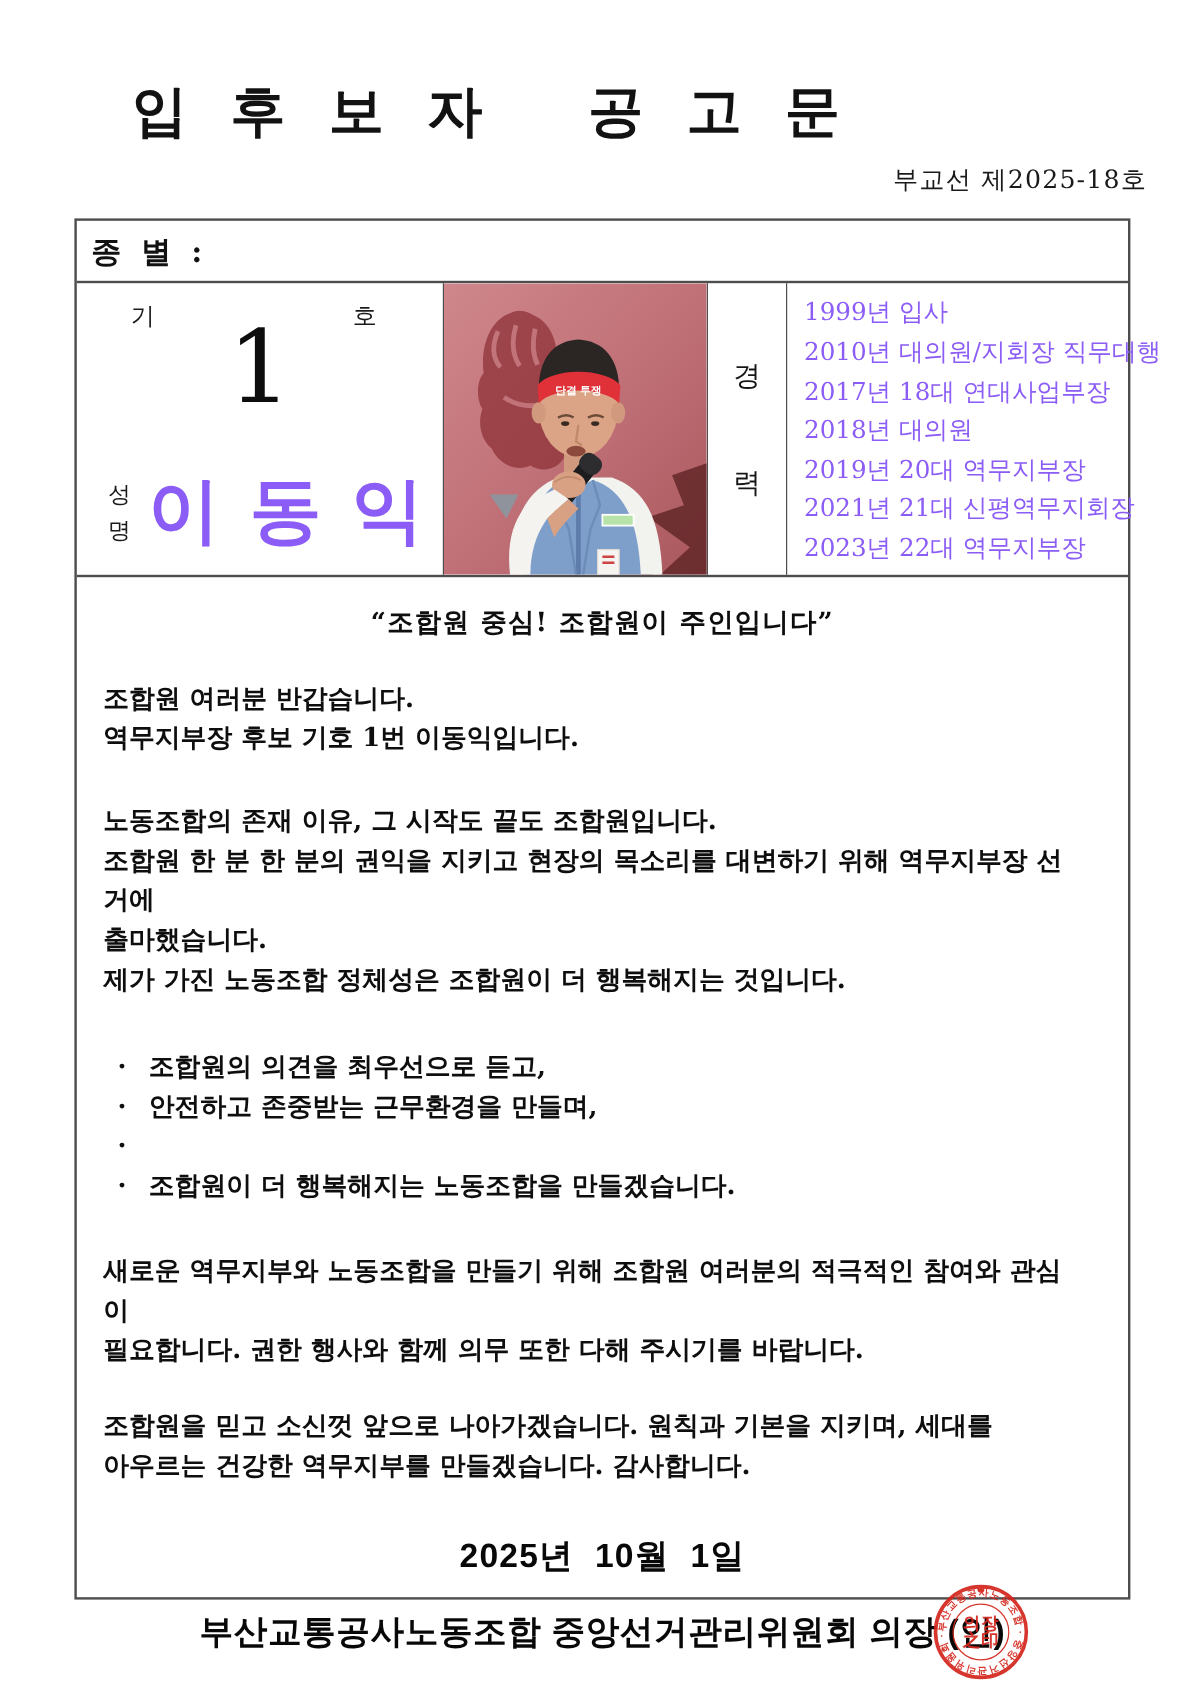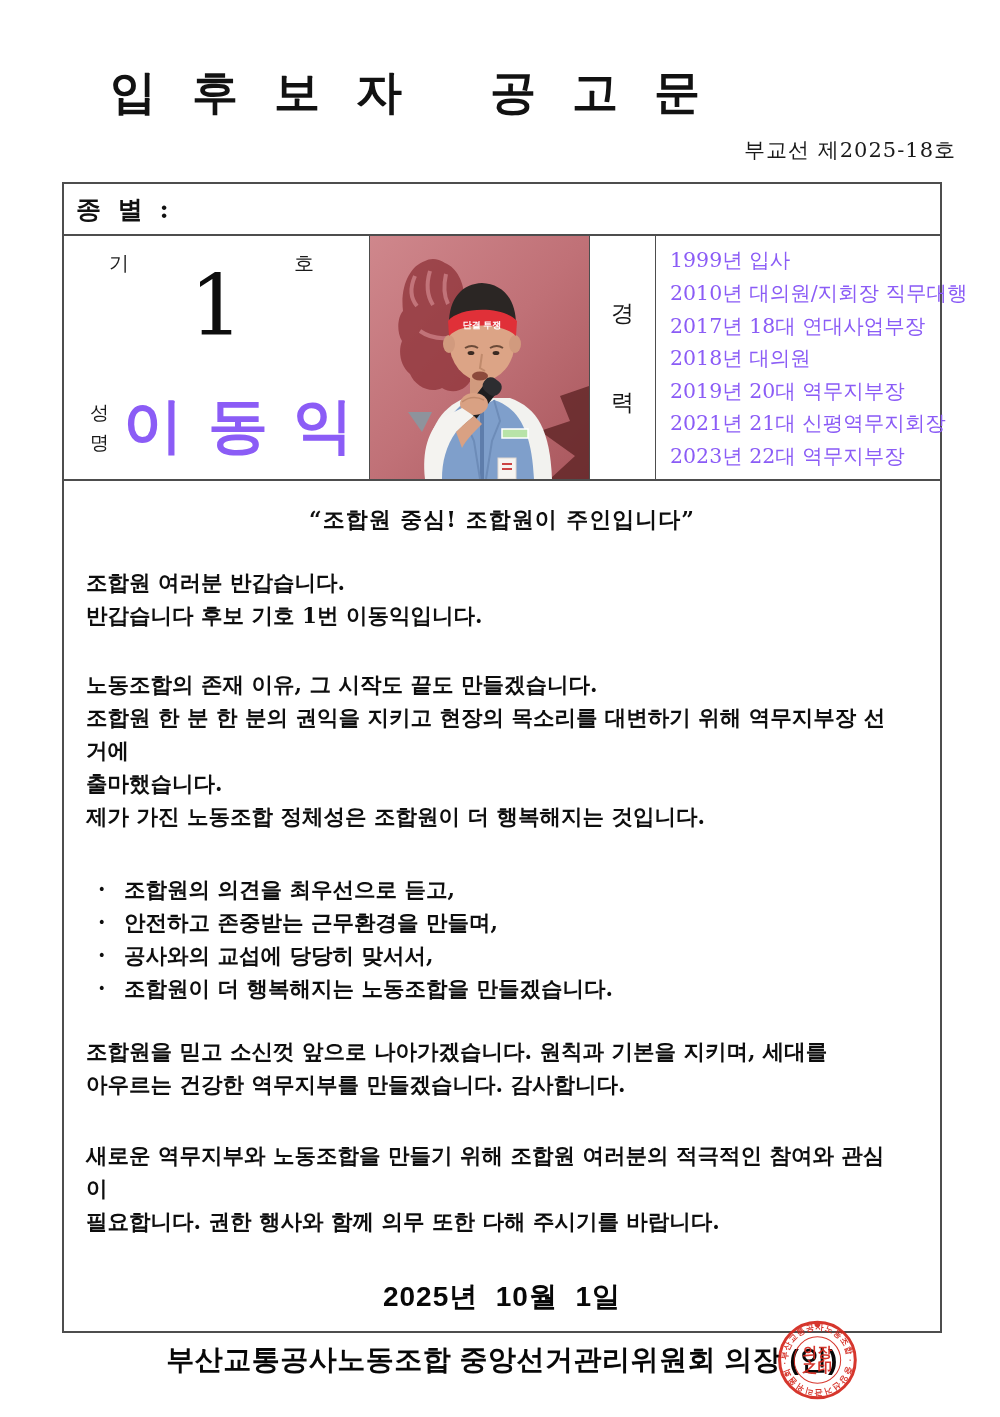--- a/index.html
+++ b/index.html
@@ -259,57 +259,56 @@
       <div>2021년 21대 신평역무지회장</div>
       <div>2023년 22대 역무지부장</div>
     </div>
   </div>
 
   <div class="row-body">
     <div class="quote">“조합원 중심! 조합원이 주인입니다”</div>
 
     <p class="para p1">
       <span>조합원 여러분 반갑습니다.</span><br>
-      <span>반갑습니다 후보 기호 1번 이동익입니다.</span>
+      <span>역무지부장 후보 기호 1번 이동익입니다.</span>
     </p>
 
     <p class="para p2">
-      <span>노동조합의 존재 이유, 그 시작도 끝도 만들겠습니다.</span><br>
+      <span>노동조합의 존재 이유, 그 시작도 끝도 조합원입니다.</span><br>
       <span>조합원 한 분 한 분의 권익을 지키고 현장의 목소리를 대변하기 위해 역무지부장 선거에</span><br>
       <span>출마했습니다.</span><br>
       <span>제가 가진 노동조합 정체성은 조합원이 더 행복해지는 것입니다.</span>
     </p>
 
     <div class="bullets">
       <div class="bullet-row">
         <span class="bullet-dot">·</span>
         <span class="bullet-text">조합원의 의견을 최우선으로 듣고,</span>
       </div>
       <div class="bullet-row">
         <span class="bullet-dot">·</span>
         <span class="bullet-text">안전하고 존중받는 근무환경을 만들며,</span>
       </div>
       <div class="bullet-row">
         <span class="bullet-dot">·</span>
-        <span class="bullet-text">공사와의 교섭에 당당히 맞서서,</span>
       </div>
       <div class="bullet-row">
         <span class="bullet-dot">·</span>
         <span class="bullet-text">조합원이 더 행복해지는 노동조합을 만들겠습니다.</span>
       </div>
     </div>
 
+    <p class="para p3">
+      <span>새로운 역무지부와 노동조합을 만들기 위해 조합원 여러분의 적극적인 참여와 관심이</span><br>
+      <span>필요합니다. 권한 행사와 함께 의무 또한 다해 주시기를 바랍니다.</span>
+    </p>
+
     <p class="para p4">
       <span>조합원을 믿고 소신껏 앞으로 나아가겠습니다. 원칙과 기본을 지키며, 세대를</span><br>
       <span>아우르는 건강한 역무지부를 만들겠습니다. 감사합니다.</span>
-    </p>
-
-    <p class="para p3">
-      <span>새로운 역무지부와 노동조합을 만들기 위해 조합원 여러분의 적극적인 참여와 관심이</span><br>
-      <span>필요합니다. 권한 행사와 함께 의무 또한 다해 주시기를 바랍니다.</span>
     </p>
 
     <div class="date-line">2025년  10월  1일</div>
 
     <div class="sig-line">
       <span>부산교통공사노동조합 중앙선거관리위원회 의장 </span><span class="seal-anchor"><span>(인)</span><svg class="stamp" viewBox="0 0 100 100">
           <circle cx="50" cy="50" r="44" fill="none" stroke="#d3261c" stroke-width="3.5"></circle>
           <circle cx="50" cy="50" r="27" fill="none" stroke="#d3261c" stroke-width="1.2"></circle>
           <circle cx="50" cy="8.5" r="3.4" fill="#d3261c"></circle>
           <defs>

